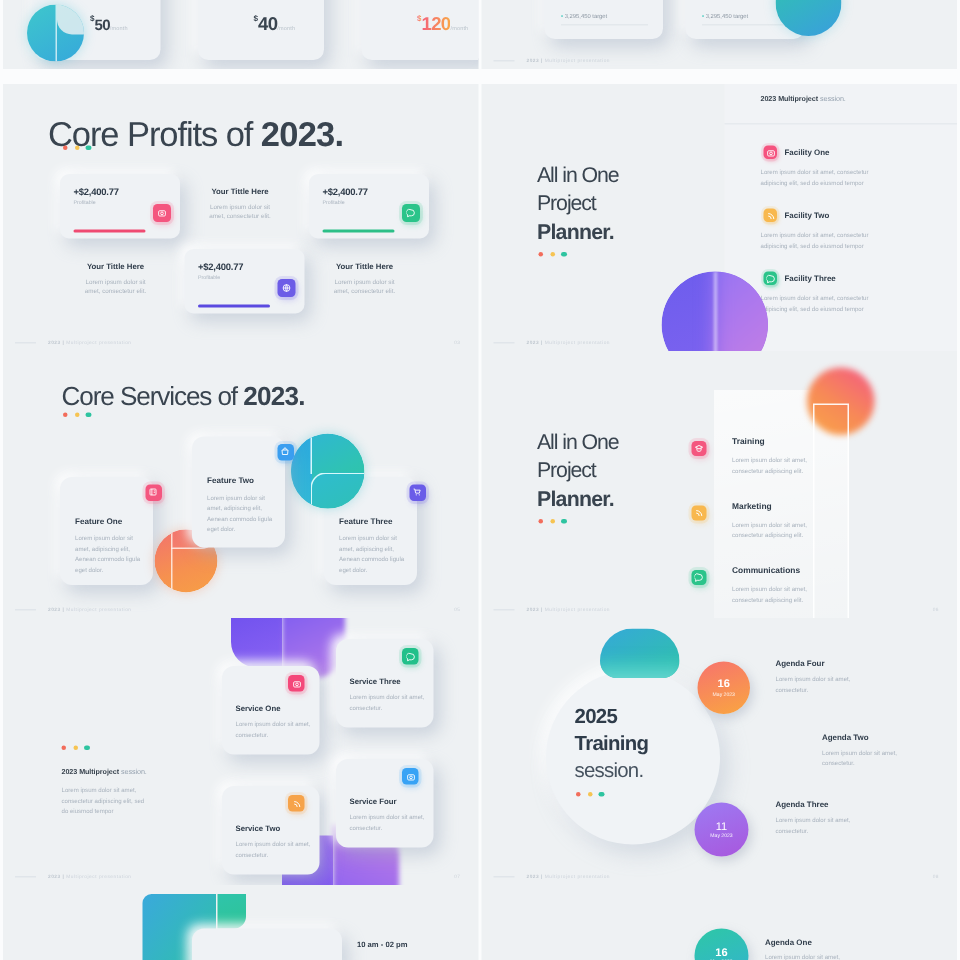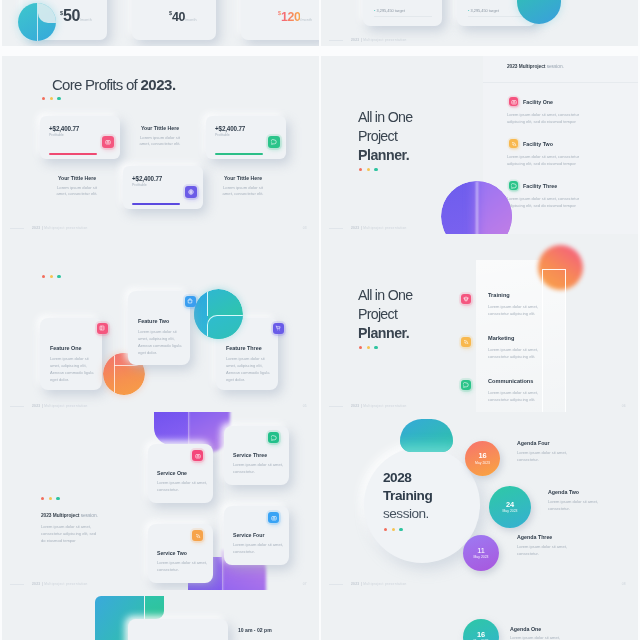--- a/index.html
+++ b/index.html
@@ -25,21 +25,21 @@
   .footline{position:absolute;bottom:5.7px;left:8px;width:14px;height:.6px;background:#e0e5ea}
   .eyeb{position:absolute;font-size:4.6px;color:#97a3b0;letter-spacing:-.05px;white-space:nowrap}
   .eyeb b{color:#39444f;font-weight:700}
 </style>
 </head>
 <body>
 
 <div class="grid">
 <div class="slide r0 c0">
 <div class="card" style="left:21px;top:100px;width:84px;height:72px;border-radius:7px">
-<div style="position:absolute;left:37px;top:39px;white-space:nowrap"><span style="font-size:5.4px;font-weight:700;vertical-align:super;color:#39444f;">$</span><span style="font-size:16px;font-weight:700;letter-spacing:-.45px;color:#39444f;">50</span><span style="font-size:3.7px;color:#bcc5cd;letter-spacing:.1px">/month</span></div>
+<div style="position:absolute;left:37px;top:39px;white-space:nowrap"><span style="font-size:5.4px;font-weight:700;vertical-align:super;color:#39444f;">$</span><span style="font-size:10px;font-weight:700;letter-spacing:-.45px;color:#39444f;">50</span><span style="font-size:3.7px;color:#bcc5cd;letter-spacing:.1px">/month</span></div>
 </div>
 <div class="card" style="left:130px;top:100px;width:84px;height:72px;border-radius:7px">
 <div style="position:absolute;left:37px;top:39px;white-space:nowrap"><span style="font-size:5.4px;font-weight:700;vertical-align:super;color:#39444f;">$</span><span style="font-size:12.4px;font-weight:700;letter-spacing:-.45px;color:#39444f;">40</span><span style="font-size:3.7px;color:#bcc5cd;letter-spacing:.1px">/month</span></div>
 </div>
 <div class="card" style="left:239px;top:100px;width:84px;height:72px;border-radius:7px">
 <div style="position:absolute;left:37px;top:39px;white-space:nowrap"><span style="font-size:5.4px;font-weight:700;vertical-align:super;color:#f4784f;background:linear-gradient(90deg,#f4617c,#f9a648);-webkit-background-clip:text;-webkit-text-fill-color:transparent;">$</span><span style="font-size:12.4px;font-weight:700;letter-spacing:-.45px;color:#f4784f;background:linear-gradient(90deg,#f4617c,#f9a648);-webkit-background-clip:text;-webkit-text-fill-color:transparent;">120</span><span style="font-size:3.7px;color:#bcc5cd;letter-spacing:.1px">/month</span></div>
 </div>
 <div style="position:absolute;left:16px;top:135px;width:38px;height:38px;border-radius:50%;overflow:hidden;box-shadow:0 0 8px rgba(90,200,220,.4)">
         <div style="position:absolute;inset:0;background:linear-gradient(150deg,#3ec7cc,#36a8db)"></div>
         <div style="position:absolute;left:20px;top:-8px;width:20px;height:28px;background:rgba(238,241,243,.82);border-bottom-left-radius:10px"></div>
@@ -55,21 +55,21 @@
 <div style="position:absolute;left:11px;top:40px;font-size:3.9px;color:#8b96a2;white-space:nowrap"><span style="color:#2ec4b6">•</span> <span>3,295,450 target</span></div>
 <div style="position:absolute;left:11px;top:47.5px;width:58px;height:.6px;background:#e3e8ec"></div>
 </div>
 <div style="position:absolute;left:196px;top:112px;width:44px;height:44px;border-radius:50%;overflow:hidden;box-shadow:0 0 8px rgba(90,200,220,.35);z-index:5">
         <div style="position:absolute;inset:0;background:linear-gradient(150deg,#2fc5ae,#3a9ede)"></div>
       </div>
 <div class="footline"></div>
       <div class="foot"><b>2023 | </b><span>Multiproject presentation</span></div>
 </div>
 <div class="slide r1 c0">
-<div class="tt" style="left:50px;top:19.5px;font-size:15px"><span>Core Profits of </span><b>2023.</b></div>
+<div class="tt" style="left:30px;top:19.5px;font-size:23px"><span>Core Profits of </span><b>2023.</b></div>
 <div class="dots" style="left:40px;top:41px">
         <span class="dot" style="background:#f26d5b"></span>
         <span class="dot" style="background:#f6c452"></span>
         <span class="dot" style="background:#2ec4a0"></span>
       </div>
 <div class="card" style="left:38px;top:60px;width:80px;height:43px">
 <div style="position:absolute;left:9px;top:8.5px;font-size:6.3px;font-weight:700;color:#2f3c4a;letter-spacing:-.15px">+$2,400.77</div>
 <div style="position:absolute;left:9px;top:17px;font-size:3.5px;color:#aab4bf">Profitable</div>
 <div style="position:absolute;left:9px;top:36.5px;width:48px;height:2px;border-radius:1.2px;background:#ef4a72"></div>
 <div class="ico" style="left:62px;top:20px;width:11.5px;height:11.5px;background:#f4567f;box-shadow:0 0 0 2px #f4567f22,1px 2px 4px #f4567f44">
@@ -152,20 +152,21 @@
         <svg viewBox="0 0 24 24" fill="none" stroke="#fff" stroke-width="2.4">
           <path d="M21 11.5a8 8 0 0 1-8 8H7l-4 3v-5.3A8 8 0 0 1 12 3.5a8.4 8.4 0 0 1 9 8z"></path>
         </svg>
       </div>
 <div style="position:absolute;left:202px;top:127.2px;font-size:5.3px;font-weight:700;color:#2f3c4a">Facility Three</div>
 <div style="position:absolute;left:186px;top:140px;width:86px;font-size:4.05px;color:#a8b2bd;line-height:1.72">Lorem ipsum dolor sit amet, consectetur adipiscing elit, sed do eiusmod tempor</div>
 <div class="footline"></div>
       <div class="foot"><b>2023 | </b><span>Multiproject presentation</span></div>
 </div>
 <div class="slide r2 c0">
+<div class="tt" style="left:39px;top:19.5px;font-size:17.4px"><span>Core Services of </span><b>2023.</b></div>
 <div class="dots" style="left:40px;top:41px">
         <span class="dot" style="background:#f26d5b"></span>
         <span class="dot" style="background:#f6c452"></span>
         <span class="dot" style="background:#2ec4a0"></span>
       </div>
 <div style="position:absolute;left:192px;top:55px;width:49px;height:50px;border-radius:50%;overflow:hidden;z-index:4;box-shadow:0 0 7px rgba(90,200,210,.45)">
         <div style="position:absolute;inset:0;border-radius:50%;background:linear-gradient(150deg,#2fb5d8 0%,#2fc2b4 55%,#2ec79b 100%)"></div>
         <div style="position:absolute;left:0;top:0;width:14px;height:50px;background:linear-gradient(180deg,#2ba9de,#33b9d6)"></div>
         <div style="position:absolute;left:13px;top:26px;width:36px;height:24px;background:linear-gradient(150deg,#2fbcd0,#2fc0b6);border-top-left-radius:10px"></div>
         <div style="position:absolute;left:13px;top:26px;width:36px;height:24px;border-top-left-radius:10px;border-top:1.4px solid rgba(235,255,255,.9);border-left:1.4px solid rgba(235,255,255,.9)"></div>
@@ -306,39 +307,35 @@
       <div class="foot"><b>2023 | </b><span>Multiproject presentation</span></div>
       <div class="pnum">07</div>
 </div>
 <div class="slide r3 c1">
 <div style="position:absolute;left:43px;top:35px;width:116px;height:116px;border-radius:50%;background:#f0f3f6;box-shadow:5px 6px 14px rgba(165,178,198,.38),-4px -4px 10px rgba(255,255,255,.95);z-index:1"></div>
 <div style="position:absolute;left:79px;top:7px;width:53px;height:33px;border-radius:27px 27px 14px 14px;overflow:hidden;z-index:2">
         <div style="position:absolute;inset:0;background:linear-gradient(150deg,#35a9d9,#2fc2a8)"></div>
         <div style="position:absolute;left:-4px;bottom:-12px;width:61px;height:22px;background:linear-gradient(180deg,#3ec9c0,#8fe3e0);filter:blur(5px);opacity:.95"></div>
       </div>
 <div style="position:absolute;left:62px;top:57px;z-index:3">
-        <div style="font-size:13.6px;font-weight:700;color:#2f3c4a;letter-spacing:-.45px;line-height:1.33">2028</div>
+        <div style="font-size:13.6px;font-weight:700;color:#2f3c4a;letter-spacing:-.45px;line-height:1.33">2025</div>
         <div style="font-size:13.6px;font-weight:700;color:#2f3c4a;letter-spacing:-.45px;line-height:1.33">Training</div>
         <div style="font-size:13.6px;font-weight:300;color:#46525f;letter-spacing:-.5px;line-height:1.33">session.</div>
       </div>
 <div class="dots" style="left:63px;top:116px;z-index:3">
         <span class="dot" style="background:#f26d5b"></span>
         <span class="dot" style="background:#f6c452"></span>
         <span class="dot" style="background:#2ec4a0"></span>
       </div>
 <div style="position:absolute;left:144px;top:29px;width:35px;height:35px;border-radius:50%;background:linear-gradient(160deg,#f7736e,#f9a640);box-shadow:2px 3px 7px rgba(150,160,180,.4);display:flex;flex-direction:column;align-items:center;justify-content:center;z-index:4">
         <span style="font-size:7.4px;font-weight:700;color:#fff;line-height:1">16</span>
         <span style="font-size:3.4px;color:rgba(255,255,255,.92);margin-top:1.5px">May 2023</span>
       </div>
 <div style="position:absolute;left:196px;top:28px;font-size:5.3px;font-weight:700;color:#2f3c4a;z-index:4">Agenda Four</div>
 <div style="position:absolute;left:196px;top:37px;width:50px;font-size:4.05px;color:#a8b2bd;line-height:1.75;z-index:4">Lorem ipsum dolor sit amet, consectetur.</div>
-<div style="position:absolute;left:168px;top:74px;width:42px;height:42px;border-radius:50%;background:linear-gradient(160deg,#2ec9a5,#36b0d2);box-shadow:2px 3px 7px rgba(150,160,180,.4);display:flex;flex-direction:column;align-items:center;justify-content:center;z-index:4">
-        <span style="font-size:7.4px;font-weight:700;color:#fff;line-height:1">24</span>
-        <span style="font-size:3.4px;color:rgba(255,255,255,.92);margin-top:1.5px">May 2023</span>
-      </div>
 <div style="position:absolute;left:227px;top:77px;font-size:5.3px;font-weight:700;color:#2f3c4a;z-index:4">Agenda Two</div>
 <div style="position:absolute;left:227px;top:86px;width:50px;font-size:4.05px;color:#a8b2bd;line-height:1.75;z-index:4">Lorem ipsum dolor sit amet, consectetur.</div>
 <div style="position:absolute;left:142px;top:123px;width:36px;height:36px;border-radius:50%;background:linear-gradient(160deg,#9d7bf3,#a857dd);box-shadow:2px 3px 7px rgba(150,160,180,.4);display:flex;flex-direction:column;align-items:center;justify-content:center;z-index:4">
         <span style="font-size:7.4px;font-weight:400;color:#fff;line-height:1">11</span>
         <span style="font-size:3.4px;color:rgba(255,255,255,.92);margin-top:1.5px">May 2023</span>
       </div>
 <div style="position:absolute;left:196px;top:122px;font-size:5.3px;font-weight:700;color:#2f3c4a;z-index:4">Agenda Three</div>
 <div style="position:absolute;left:196px;top:131px;width:50px;font-size:4.05px;color:#a8b2bd;line-height:1.75;z-index:4">Lorem ipsum dolor sit amet, consectetur.</div>
 <div class="footline"></div>
       <div class="foot"><b>2023 | </b><span>Multiproject presentation</span></div>

